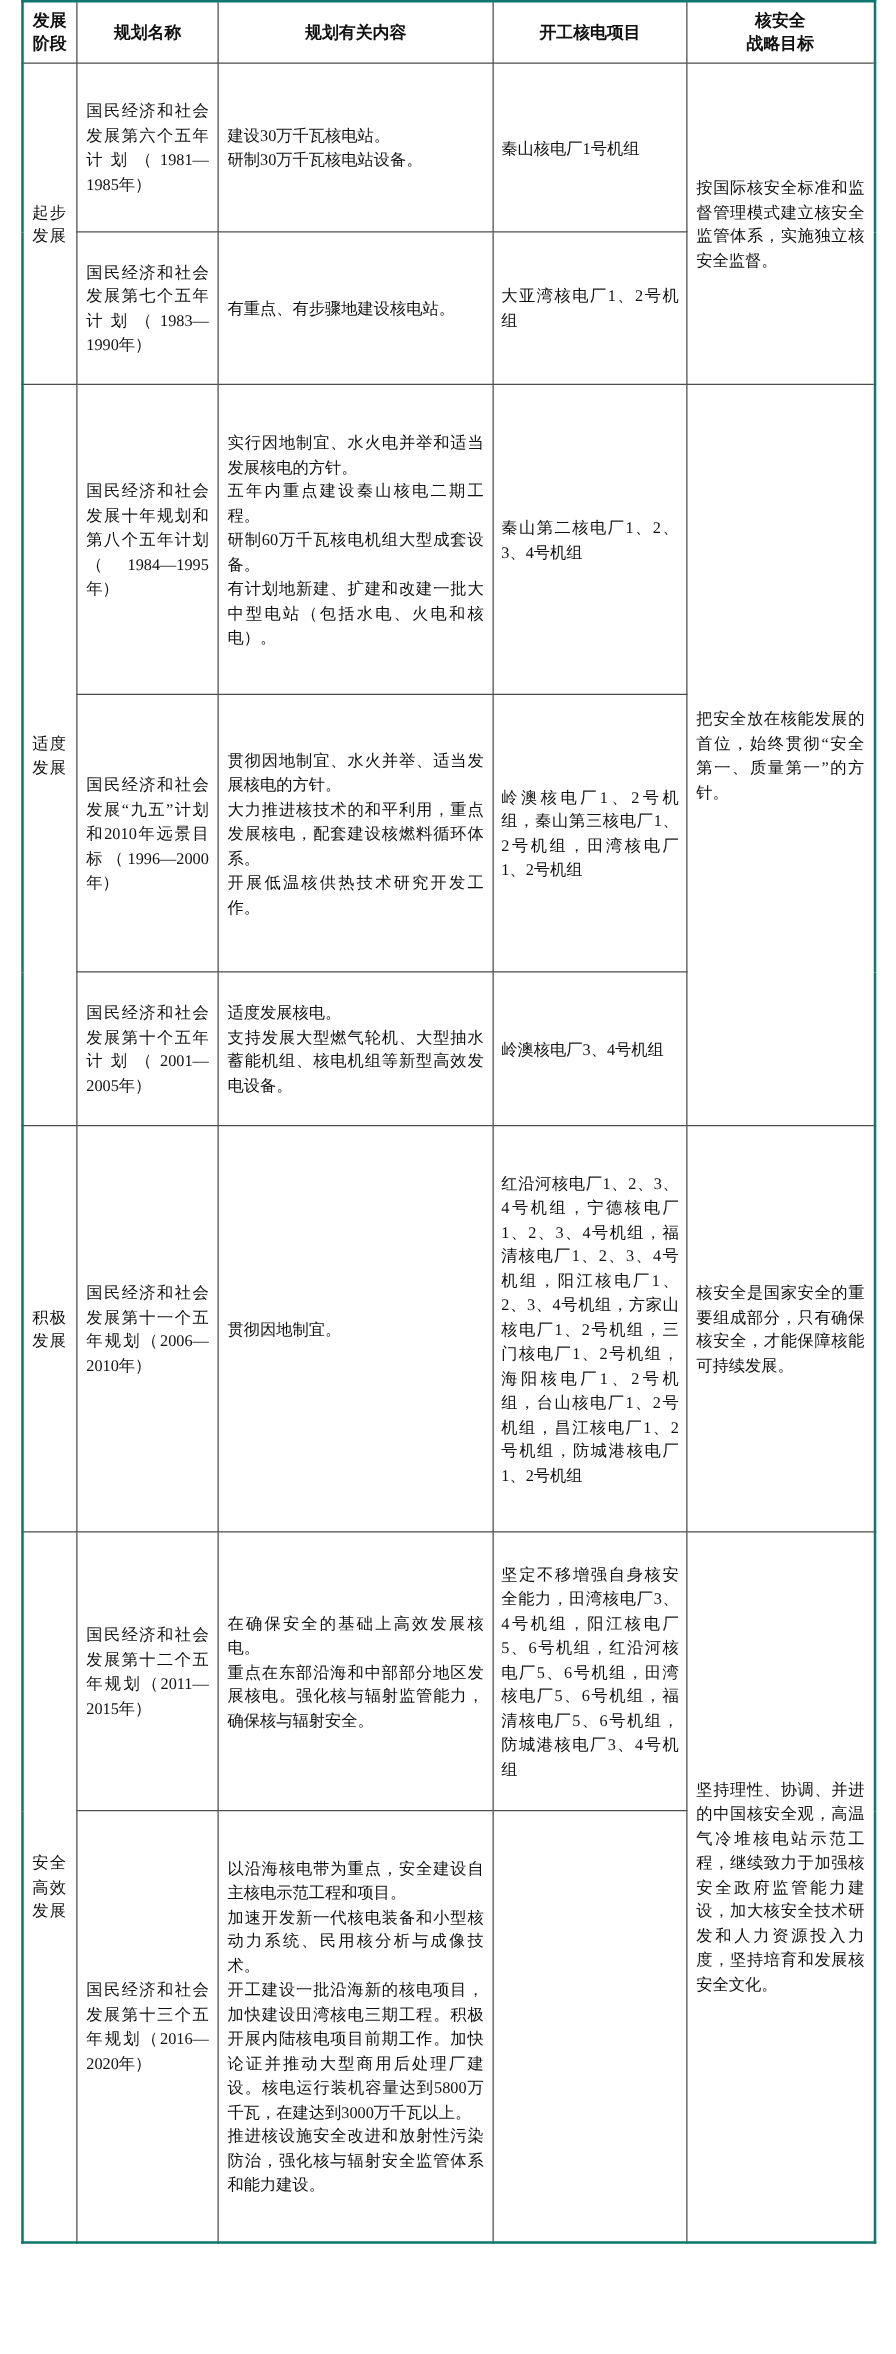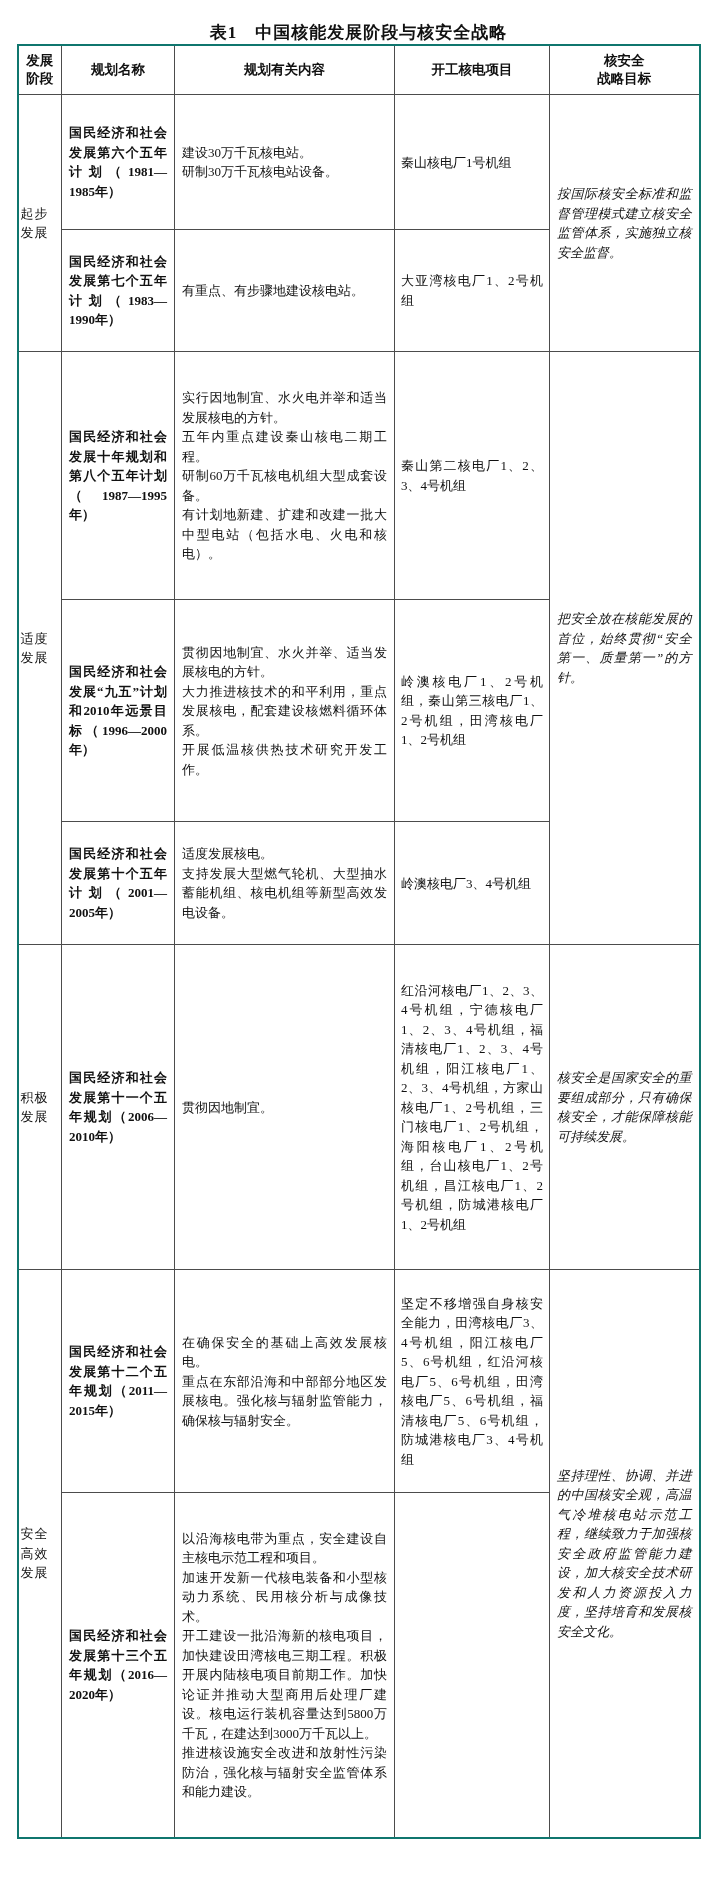--- a/index.html
+++ b/index.html
@@ -23,32 +23,31 @@
     font-size:13px; line-height:1.5;
     padding:4px 7px;
     vertical-align:middle;
     white-space:pre-line;
     overflow:hidden;
   }
   thead th {
     font-weight:bold; text-align:center; font-size:13.5px;
     line-height:1.35; padding:6px 2px;
   }
-  td.stage { text-align:left; letter-spacing:1px; padding:4px 2px; }
-  td.plan   { text-align:justify; text-justify:inter-character;font-weight:bold; }
+  td.stage { text-align:center; letter-spacing:1px; padding:4px 2px; }
+  td.plan   { text-align:justify; text-justify:inter-character; }
   td.content{ text-align:justify; text-justify:inter-character; }
   td.projects{ text-align:justify; text-justify:inter-character; padding:4px 6px; }
-  td.goal   { text-align:justify; text-justify:inter-character;font-style:italic; }
+  td.goal   { text-align:justify; text-justify:inter-character; }
 </style>
 </head>
 <body>
 
 <div class="page">
 
-  <div class="title">表1　中国核能发展阶段与核安全战略</div>
 
   <table class="grid">
     <colgroup>
       <col style="width:44px">
       <col style="width:113px">
       <col style="width:220px">
       <col style="width:155px">
       <col style="width:150px">
     </colgroup>
     <thead>
@@ -75,21 +74,21 @@
       </tr>
       <tr style="height:122px">
         <td class="plan">国民经济和社会发展第七个五年计划（1983—1990年）</td>
         <td class="content">有重点、有步骤地建设核电站。</td>
         <td class="projects">大亚湾核电厂1、2号机组</td>
       </tr>
 
       <tr style="height:248px">
         <td class="stage" rowspan="3">适度
 发展</td>
-        <td class="plan">国民经济和社会发展十年规划和第八个五年计划（1987—1995年）</td>
+        <td class="plan">国民经济和社会发展十年规划和第八个五年计划（1984—1995年）</td>
         <td class="content">实行因地制宜、水火电并举和适当发展核电的方针。
 五年内重点建设秦山核电二期工程。
 研制60万千瓦核电机组大型成套设备。
 有计划地新建、扩建和改建一批大中型电站（包括水电、火电和核电）。</td>
         <td class="projects">秦山第二核电厂1、2、3、4号机组</td>
         <td class="goal" rowspan="3">把安全放在核能发展的首位，始终贯彻“安全第一、质量第一”的方针。</td>
       </tr>
       <tr style="height:222px">
         <td class="plan">国民经济和社会发展“九五”计划和2010年远景目标（1996—2000年）</td>
         <td class="content">贯彻因地制宜、水火并举、适当发展核电的方针。

